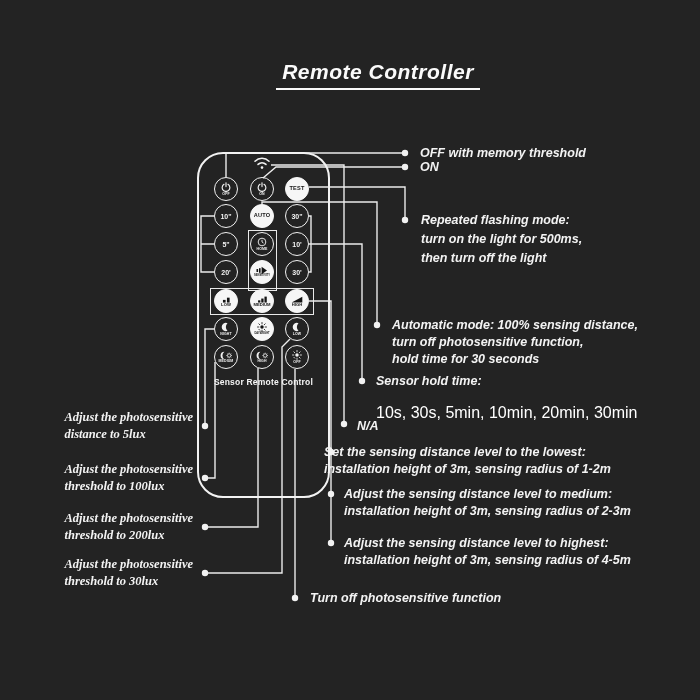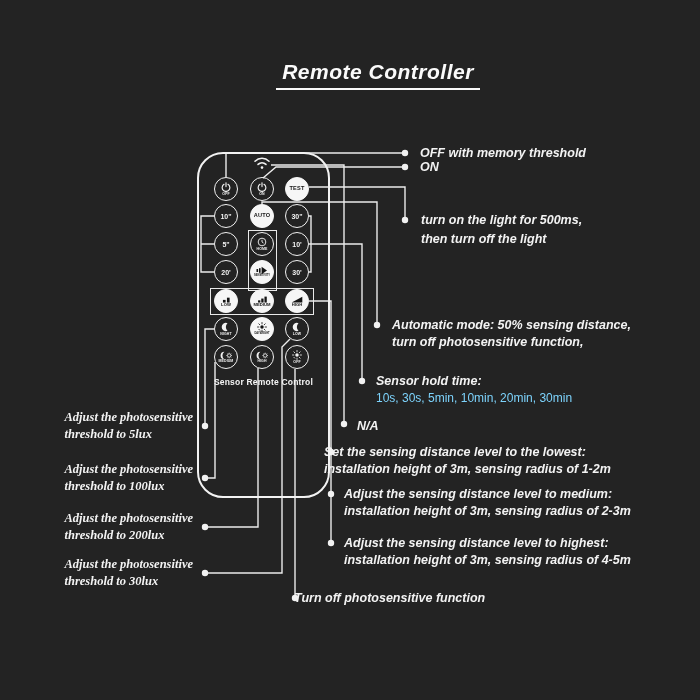--- a/index.html
+++ b/index.html
@@ -31,21 +31,21 @@
   .bicon{display:flex;align-items:center;justify-content:center;}
   
   .lines{position:absolute;left:0;top:0;pointer-events:none;}
   .lead{stroke:#ececec;stroke-width:1.4;fill:none;}
   .dot{fill:#f2f2f2;stroke:none;}
   
   .ann{position:absolute;font-size:12.5px;font-weight:bold;font-style:italic;
        line-height:17px;color:#f3f3f3;white-space:nowrap;}
   .ann.left{text-align:left;font-family:Liberation Serif, serif;}
   .ann.r2{line-height:19px;}
-  .ann .sub{font-weight:normal;font-style:normal;font-size:12px;color:#7dd3fc;}
+  .ann .sub{font-weight:normal;font-style:normal;font-size:16px;color:#ffffff;margin-top:14px;}
 </style>
 </head>
 <body>
 
 <div class="stage">
 
   <div class="title-wrap">
     <span class="title">Remote Controller</span>
   </div>
 
@@ -273,53 +273,55 @@
     <span class="lbl-micro">OFF</span>
   </div>
 
   <div class="ann" style="left:420px;top:145px">
     <div>OFF with memory threshold</div>
   </div>
   <div class="ann" style="left:420px;top:159px">
     <div>ON</div>
   </div>
   <div class="ann r2" style="left:421px;top:211px">
+    <div>Repeated flashing mode:</div>
     <div>turn on the light for 500ms,</div>
     <div>then turn off the light</div>
   </div>
   <div class="ann" style="left:392px;top:317px">
-    <div>Automatic mode: 50% sensing distance,</div>
+    <div>Automatic mode: 100% sensing distance,</div>
     <div>turn off photosensitive function,</div>
+    <div>hold time for 30 seconds</div>
   </div>
   <div class="ann" style="left:376px;top:373px">
     <div>Sensor hold time:</div>
     <div class="sub">10s, 30s, 5min, 10min, 20min, 30min</div>
   </div>
   <div class="ann" style="left:357px;top:418px">
     <div>N/A</div>
   </div>
   <div class="ann" style="left:324px;top:444px">
     <div>Set the sensing distance level to the lowest:</div>
     <div>installation height of 3m, sensing radius of 1-2m</div>
   </div>
   <div class="ann" style="left:344px;top:486px">
     <div>Adjust the sensing distance level to medium:</div>
     <div>installation height of 3m, sensing radius of 2-3m</div>
   </div>
   <div class="ann" style="left:344px;top:535px">
     <div>Adjust the sensing distance level to highest:</div>
     <div>installation height of 3m, sensing radius of 4-5m</div>
   </div>
-  <div class="ann" style="left:294px;top:590px">
+  <div class="ann" style="left:310px;top:590px">
     <div>Turn off photosensitive function</div>
   </div>
 
   <div class="ann left" style="right:507px;top:409px">
     <div>Adjust the photosensitive</div>
-    <div>threshold to 5lux</div>
+    <div>distance to 5lux</div>
   </div>
   <div class="ann left" style="right:507px;top:461px">
     <div>Adjust the photosensitive</div>
     <div>threshold to 100lux</div>
   </div>
   <div class="ann left" style="right:507px;top:510px">
     <div>Adjust the photosensitive</div>
     <div>threshold to 200lux</div>
   </div>
   <div class="ann left" style="right:507px;top:556px">

